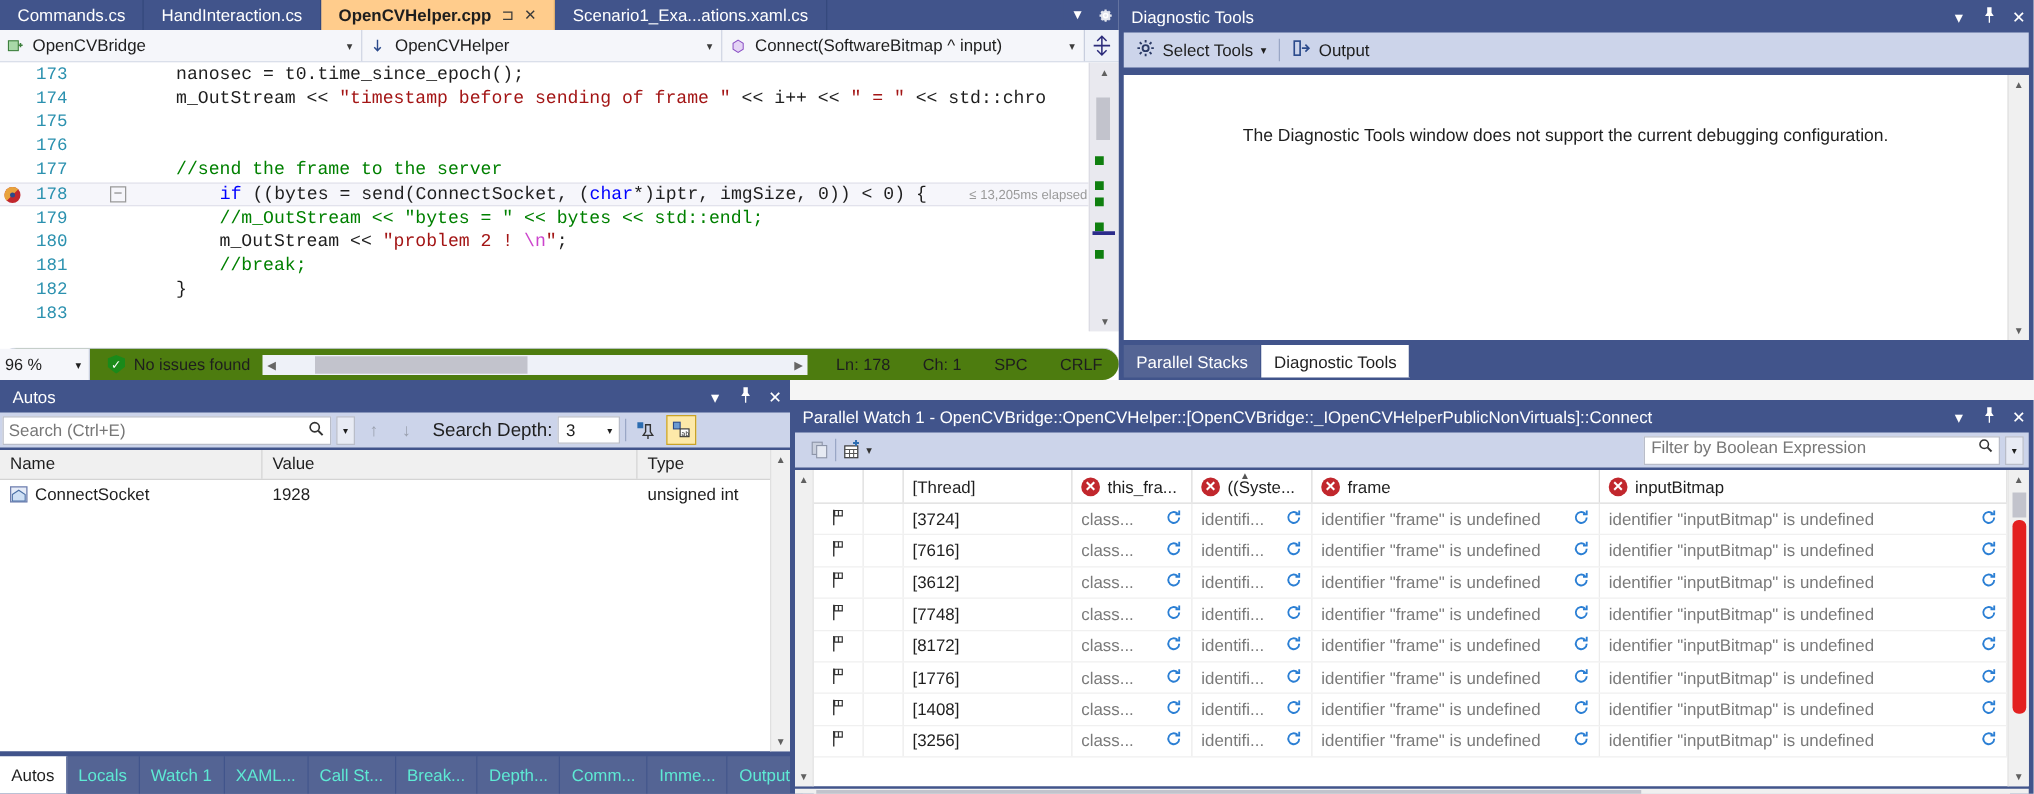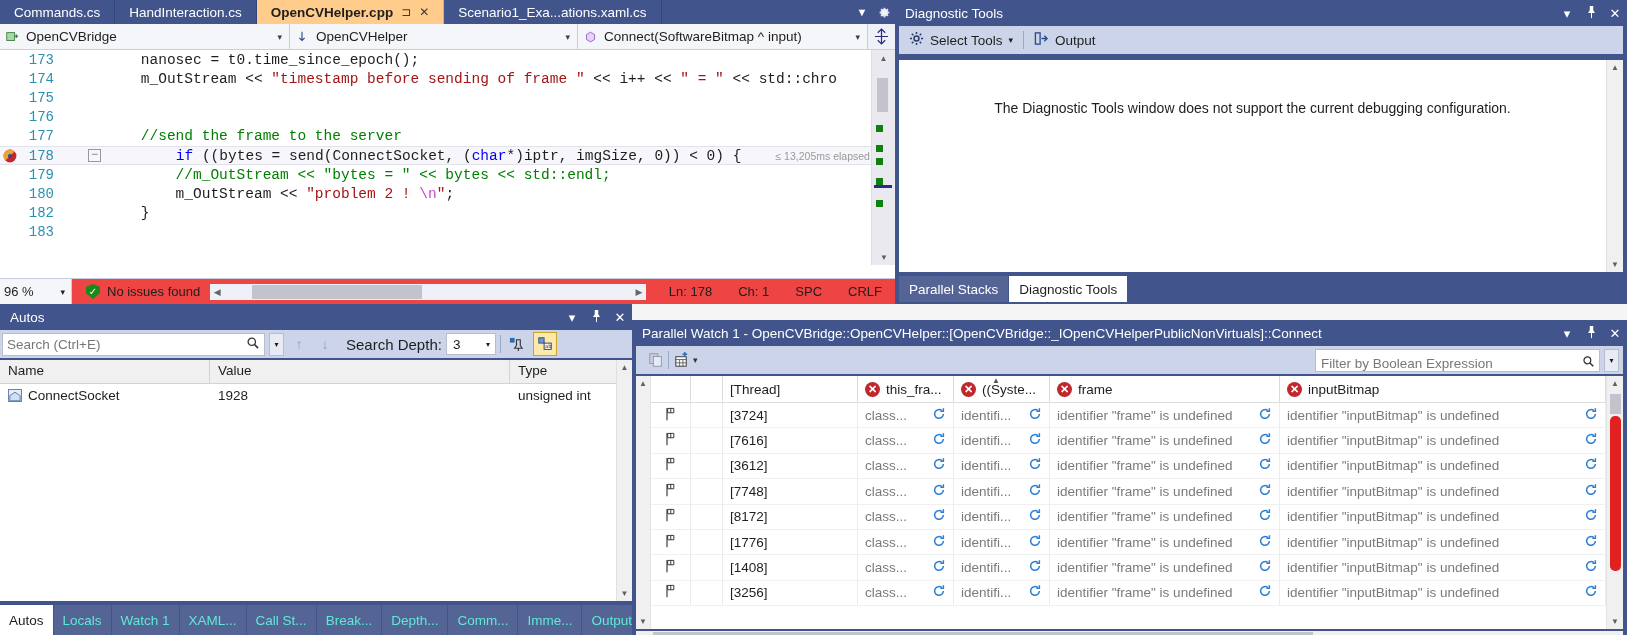--- a/index.html
+++ b/index.html
@@ -108,22 +108,22 @@
   }
   .vs-thumb {
     position: absolute; left: 5px; width: 11px; top: 28px; height: 34px;
     background: #c2c3cc;
   }
   .marker { position: absolute; left: 4px; width: 7px; height: 7px; background: #0f7f0f; }
   .marker-blue { position: absolute; left: 2px; width: 18px; height: 3px; background: #2b2b8a; }
 
   .ed-status {
     position: absolute; left: 0; bottom: 0; width: 895px; height: 26px;
-    background: #ef4444; border-top: 1px solid #c8cede;
-    display: flex; align-items: center; font-size: 13px;
+    background: #4d7c0f; border-top: 1px solid #c8cede;
+    display: flex; align-items: center; font-size: 13px; border-radius: 13px;
   }
   .zoombox {
     width: 72px; height: 25px; display: flex; align-items: center;
     border-right: 1px solid #c8cede; padding-left: 4px; background: #f5f6fa;
   }
   .zoombox .arrow { margin-left: auto; padding-right: 6px; font-size: 9px; }
   .issues { display: flex; align-items: center; gap: 7px; padding-left: 14px; }
   .shield {
     width: 14px; height: 15px; background: #1a8a1a;
     clip-path: polygon(50% 0, 100% 18%, 100% 62%, 50% 100%, 0 62%, 0 18%);
@@ -246,21 +246,21 @@
     position: absolute; left: 632px; top: 320px; width: 995px; height: 331px;
     background: #41548b;
   }
   .pw-toolbar {
     position: absolute; left: 4px; top: 26px; right: 4px; height: 28px;
     background: #ccd4ea; display: flex; align-items: center;
   }
   .pw-filter {
     margin-left: auto; margin-right: 4px; width: 285px; height: 23px;
     background: #ffffff; border: 1px solid #b9bdc9; display: flex;
-    align-items: flex-end; padding-left: 5px; font-size: 13.5px; color: #777;
+    align-items: flex-start; padding-left: 5px; font-size: 13.5px; color: #777;
   }
   .pw-grid {
     position: absolute; left: 4px; top: 56px; right: 4px; bottom: 22px;
     background: #ffffff; display: flex;
   }
   .pw-leftscroll {
     width: 15px; background: #f0f0f0; border-right: 1px solid #e4e4e4;
     display: flex; flex-direction: column; justify-content: space-between;
     align-items: center; font-size: 8px; color: #606060; padding: 3px 0;
   }
@@ -382,20 +382,21 @@
           <div class="codeline"><span class="gutter-num">175</span><span class="fold-col"></span><span class="code-text"></span></div>
           <div class="codeline"><span class="gutter-num">176</span><span class="fold-col"></span><span class="code-text"></span></div>
           <div class="codeline"><span class="gutter-num">177</span><span class="fold-col"></span><span class="code-text"><span class="c">    //send the frame to the server</span></span></div>
           <div class="codeline current"><span class="bp-glyph"><svg width="16" height="16" viewBox="0 0 16 16">
                 <circle cx="8" cy="8" r="6.4" fill="#c1272d"></circle>
                 <path d="M8 1.6a6.4 6.4 0 00-4.6 10.9L12.6 3.4A6.4 6.4 0 008 1.6z" fill="#e8a33d"></path>
                 <circle cx="8" cy="8" r="2" fill="#2b4a8b"></circle>
               </svg></span><span class="gutter-num">178</span><span class="fold-col" style="border: 1px solid rgb(153, 153, 153); width: 13px; height: 13px; line-height: 11px; margin-left: 4px; font-size: 12px;">−</span><span class="code-text"><span class="op">    </span><span class="k">if</span><span class="op"> ((bytes = send(ConnectSocket, (</span><span class="k">char</span><span class="op">*)iptr, imgSize, 0)) &lt; 0) {</span></span><span class="perf-tip">≤ 13,205ms elapsed</span></div>
           <div class="codeline"><span class="gutter-num">179</span><span class="fold-col"></span><span class="code-text"><span class="c">        //m_OutStream &lt;&lt; "bytes = " &lt;&lt; bytes &lt;&lt; std::endl;</span></span></div>
           <div class="codeline"><span class="gutter-num">180</span><span class="fold-col"></span><span class="code-text"><span class="op">        m_OutStream &lt;&lt; </span><span class="s">"problem 2 ! </span><span class="esc">\n</span><span class="s">"</span><span class="op">;</span></span></div>
+          <div class="codeline"><span class="gutter-num">181</span><span class="fold-col"></span><span class="code-text"><span class="c">        //break;</span></span></div>
           <div class="codeline"><span class="gutter-num">182</span><span class="fold-col"></span><span class="code-text"><span class="op">    }</span></span></div>
           <div class="codeline"><span class="gutter-num">183</span><span class="fold-col"></span><span class="code-text"></span></div>
         </div>
 
       <div class="vscroll-col">
         <div class="vs-up">▲</div>
         <div class="vs-thumb"></div>
         <div class="marker" style="top:75px"></div>
         <div class="marker" style="top:95px"></div>
         <div class="marker" style="top:108px"></div>

